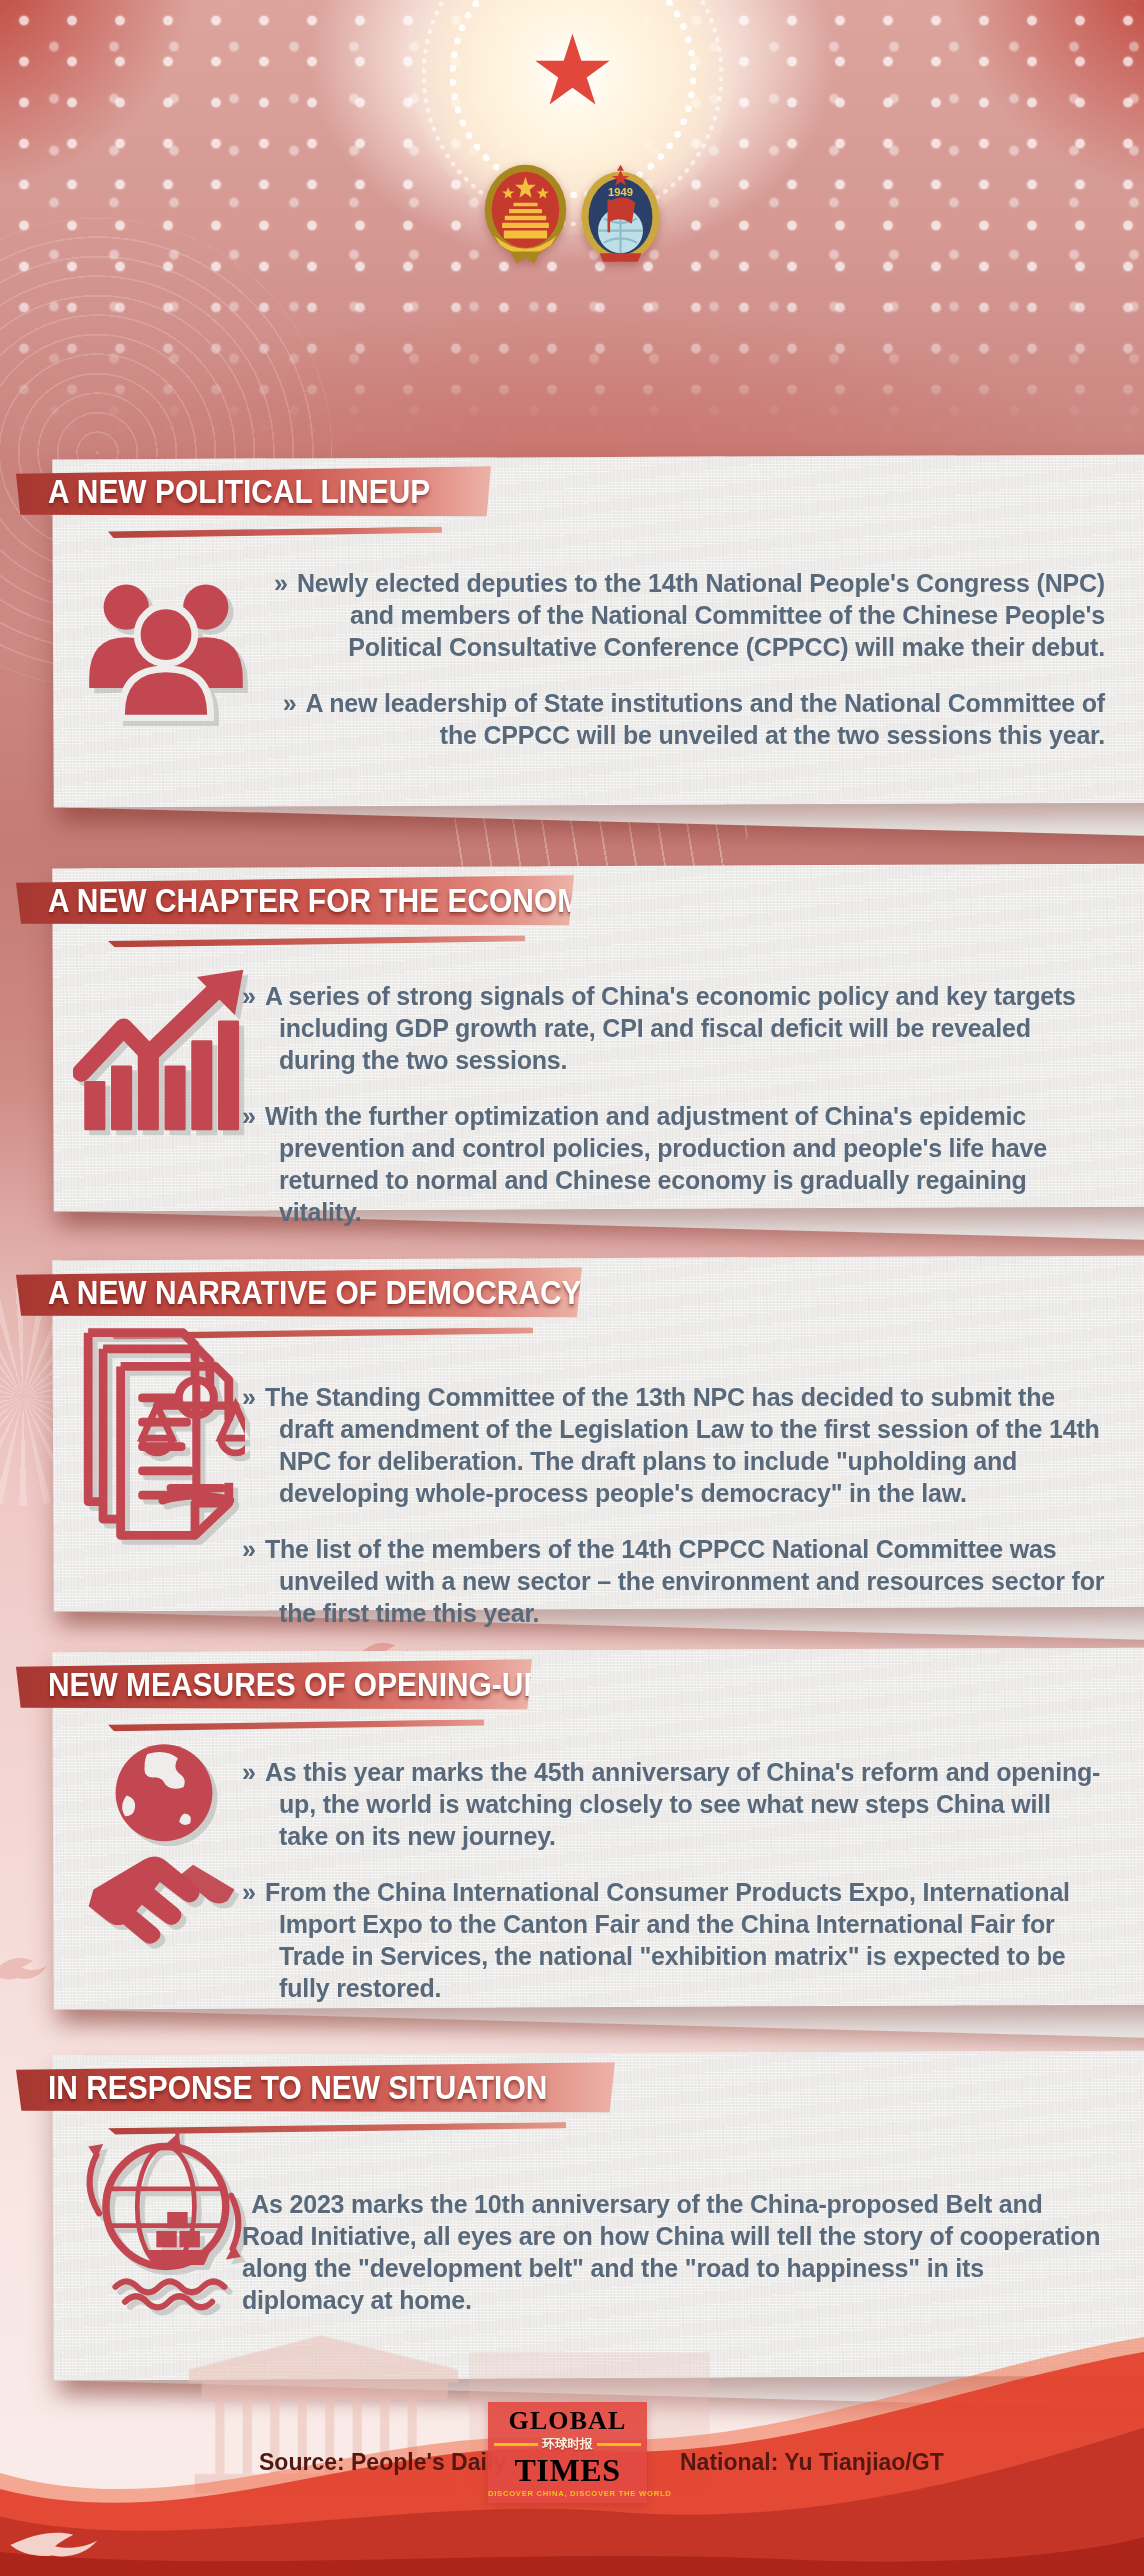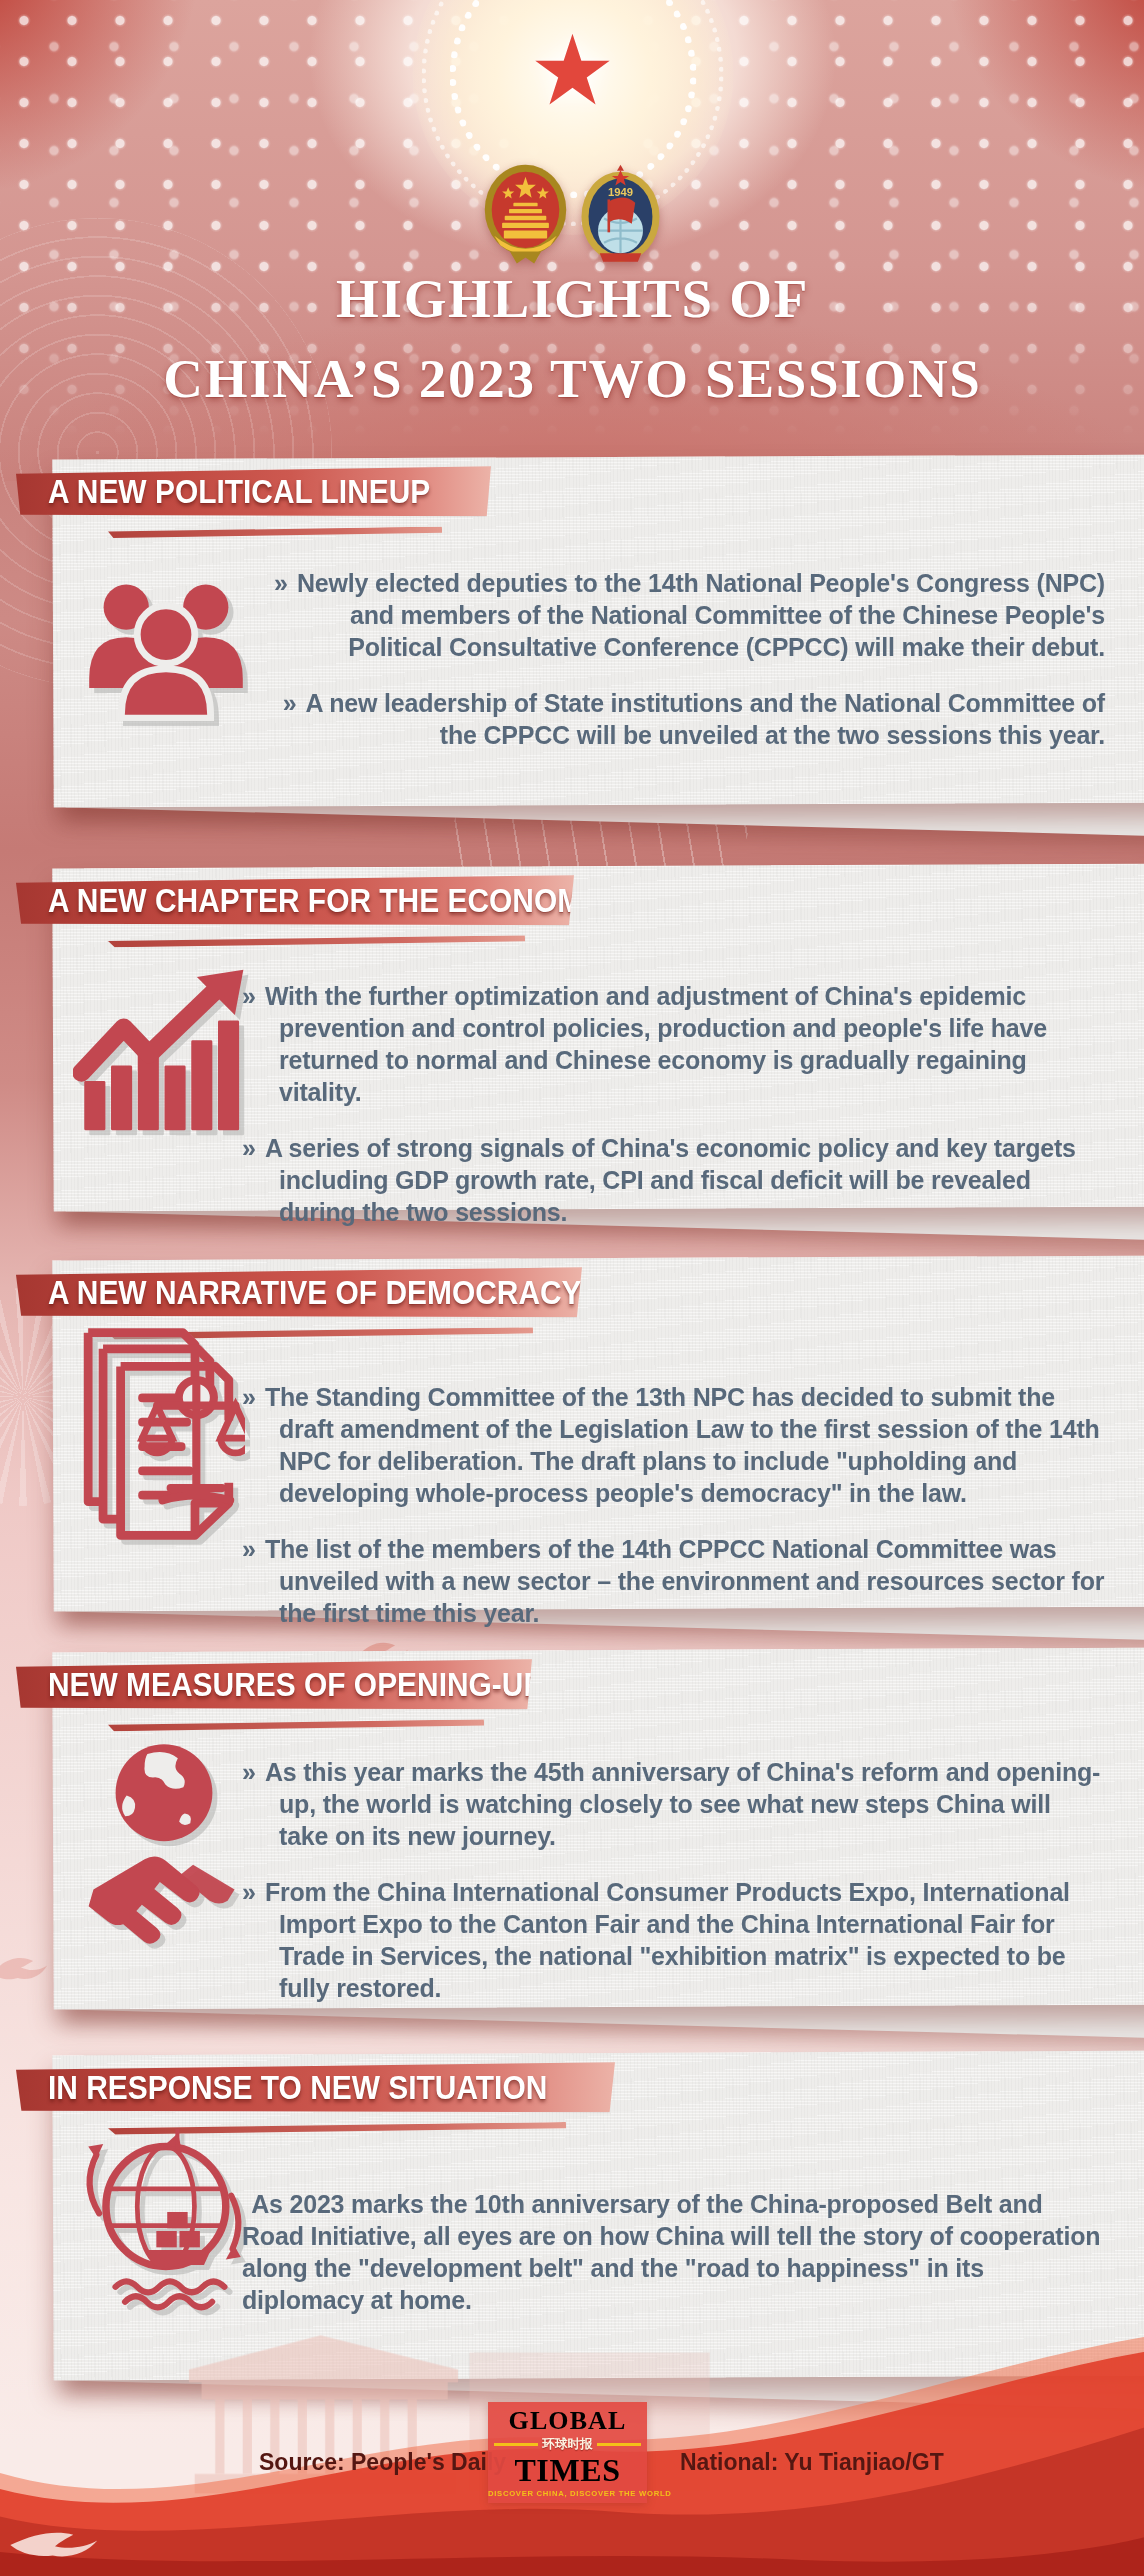--- a/index.html
+++ b/index.html
@@ -136,24 +136,20 @@
         <text x="50" y="38" font-size="13" font-weight="bold" fill="#ecc95d" text-anchor="middle" font-family="Liberation Sans, sans-serif">1949</text>
         <circle cx="50" cy="78" r="26" fill="#bfdfe8"></circle>
         <path d="M24,78 h52 M50,52 v52 M31,64 q19,10 38,0 M31,92 q19,-10 38,0" stroke="#8fbccb" stroke-width="2.5" fill="none"></path>
         <path d="M37,44 q18,-9 30,2 l-4,24 q-14,-9 -26,-2 z" fill="#c6392d"></path>
         <rect x="35" y="42" width="3" height="38" fill="#c6392d"></rect>
         <path d="M13,44 q-9,32 11,56" stroke="#caa83e" stroke-width="5" fill="none"></path>
         <path d="M87,44 q9,32 -11,56" stroke="#caa83e" stroke-width="5" fill="none"></path>
         <path d="M26,104 h48 l-4,10 h-40 z" fill="#c6392d"></path>
       </svg>
     </div>
-    <div class="page-title">
-      <div>HIGHLIGHTS OF</div>
-      <div>CHINA’S 2023 TWO SESSIONS</div>
-    </div>
   </div>
 
   <div class="deco-lines"></div>
   <div class="deco-sunburst"></div>
   <svg class="dove" style="left:1085px;top:1201px;" width="69" height="45" viewBox="0 0 74 46">
     <path d="M4,30 C18,10 40,6 56,14 C48,18 44,22 40,22 C52,28 64,26 74,20 C66,34 50,40 36,36 C22,40 10,36 4,30 Z" fill="#d4564e" opacity=".9"></path>
   </svg>
   <svg class="dove" style="left:355px;top:1635px;" width="53" height="34" viewBox="0 0 74 46">
     <path d="M4,30 C18,10 40,6 56,14 C48,18 44,22 40,22 C52,28 64,26 74,20 C66,34 50,40 36,36 C22,40 10,36 4,30 Z" fill="#e59d95" opacity=".8"></path>
   </svg>
@@ -203,22 +199,22 @@
           <rect x="92" y="118" width="30" height="114" rx="2"></rect>
           <rect x="130" y="140" width="30" height="92" rx="2"></rect>
           <rect x="168" y="104" width="30" height="128" rx="2"></rect>
           <rect x="206" y="76" width="30" height="156" rx="2"></rect>
         </g>
         <polyline points="12,150 72,86 108,124 206,30" fill="none" stroke="#c24750" stroke-width="26" stroke-linecap="round" stroke-linejoin="round"></polyline>
         <polygon points="176,14 242,4 230,68" fill="#c24750"></polygon>
       </svg>
     </div>
     <div class="text-col" style="top:114px;">
+      <p class="bullet"><span class="marker">»</span><span>A series of strong signals of China's economic policy and key targets including GDP growth rate, CPI and fiscal deficit will be revealed during the two sessions.</span></p>
       <p class="bullet"><span class="marker">»</span><span>With the further optimization and adjustment of China's epidemic prevention and control policies, production and people's life have returned to normal and Chinese economy is gradually regaining vitality.</span></p>
-      <p class="bullet"><span class="marker">»</span><span>A series of strong signals of China's economic policy and key targets including GDP growth rate, CPI and fiscal deficit will be revealed during the two sessions.</span></p>
     </div>
   </section>
 
   <section class="card" style="top:1258px;height:351px;">
     <div class="sheet-behind"></div>
     <div class="paper"></div>
     <div class="banner" style="width:534px;">
       <span class="banner-text">A NEW NARRATIVE OF DEMOCRACY</span>
     </div>
     <div class="banner-underline" style="width:425px;"></div>

